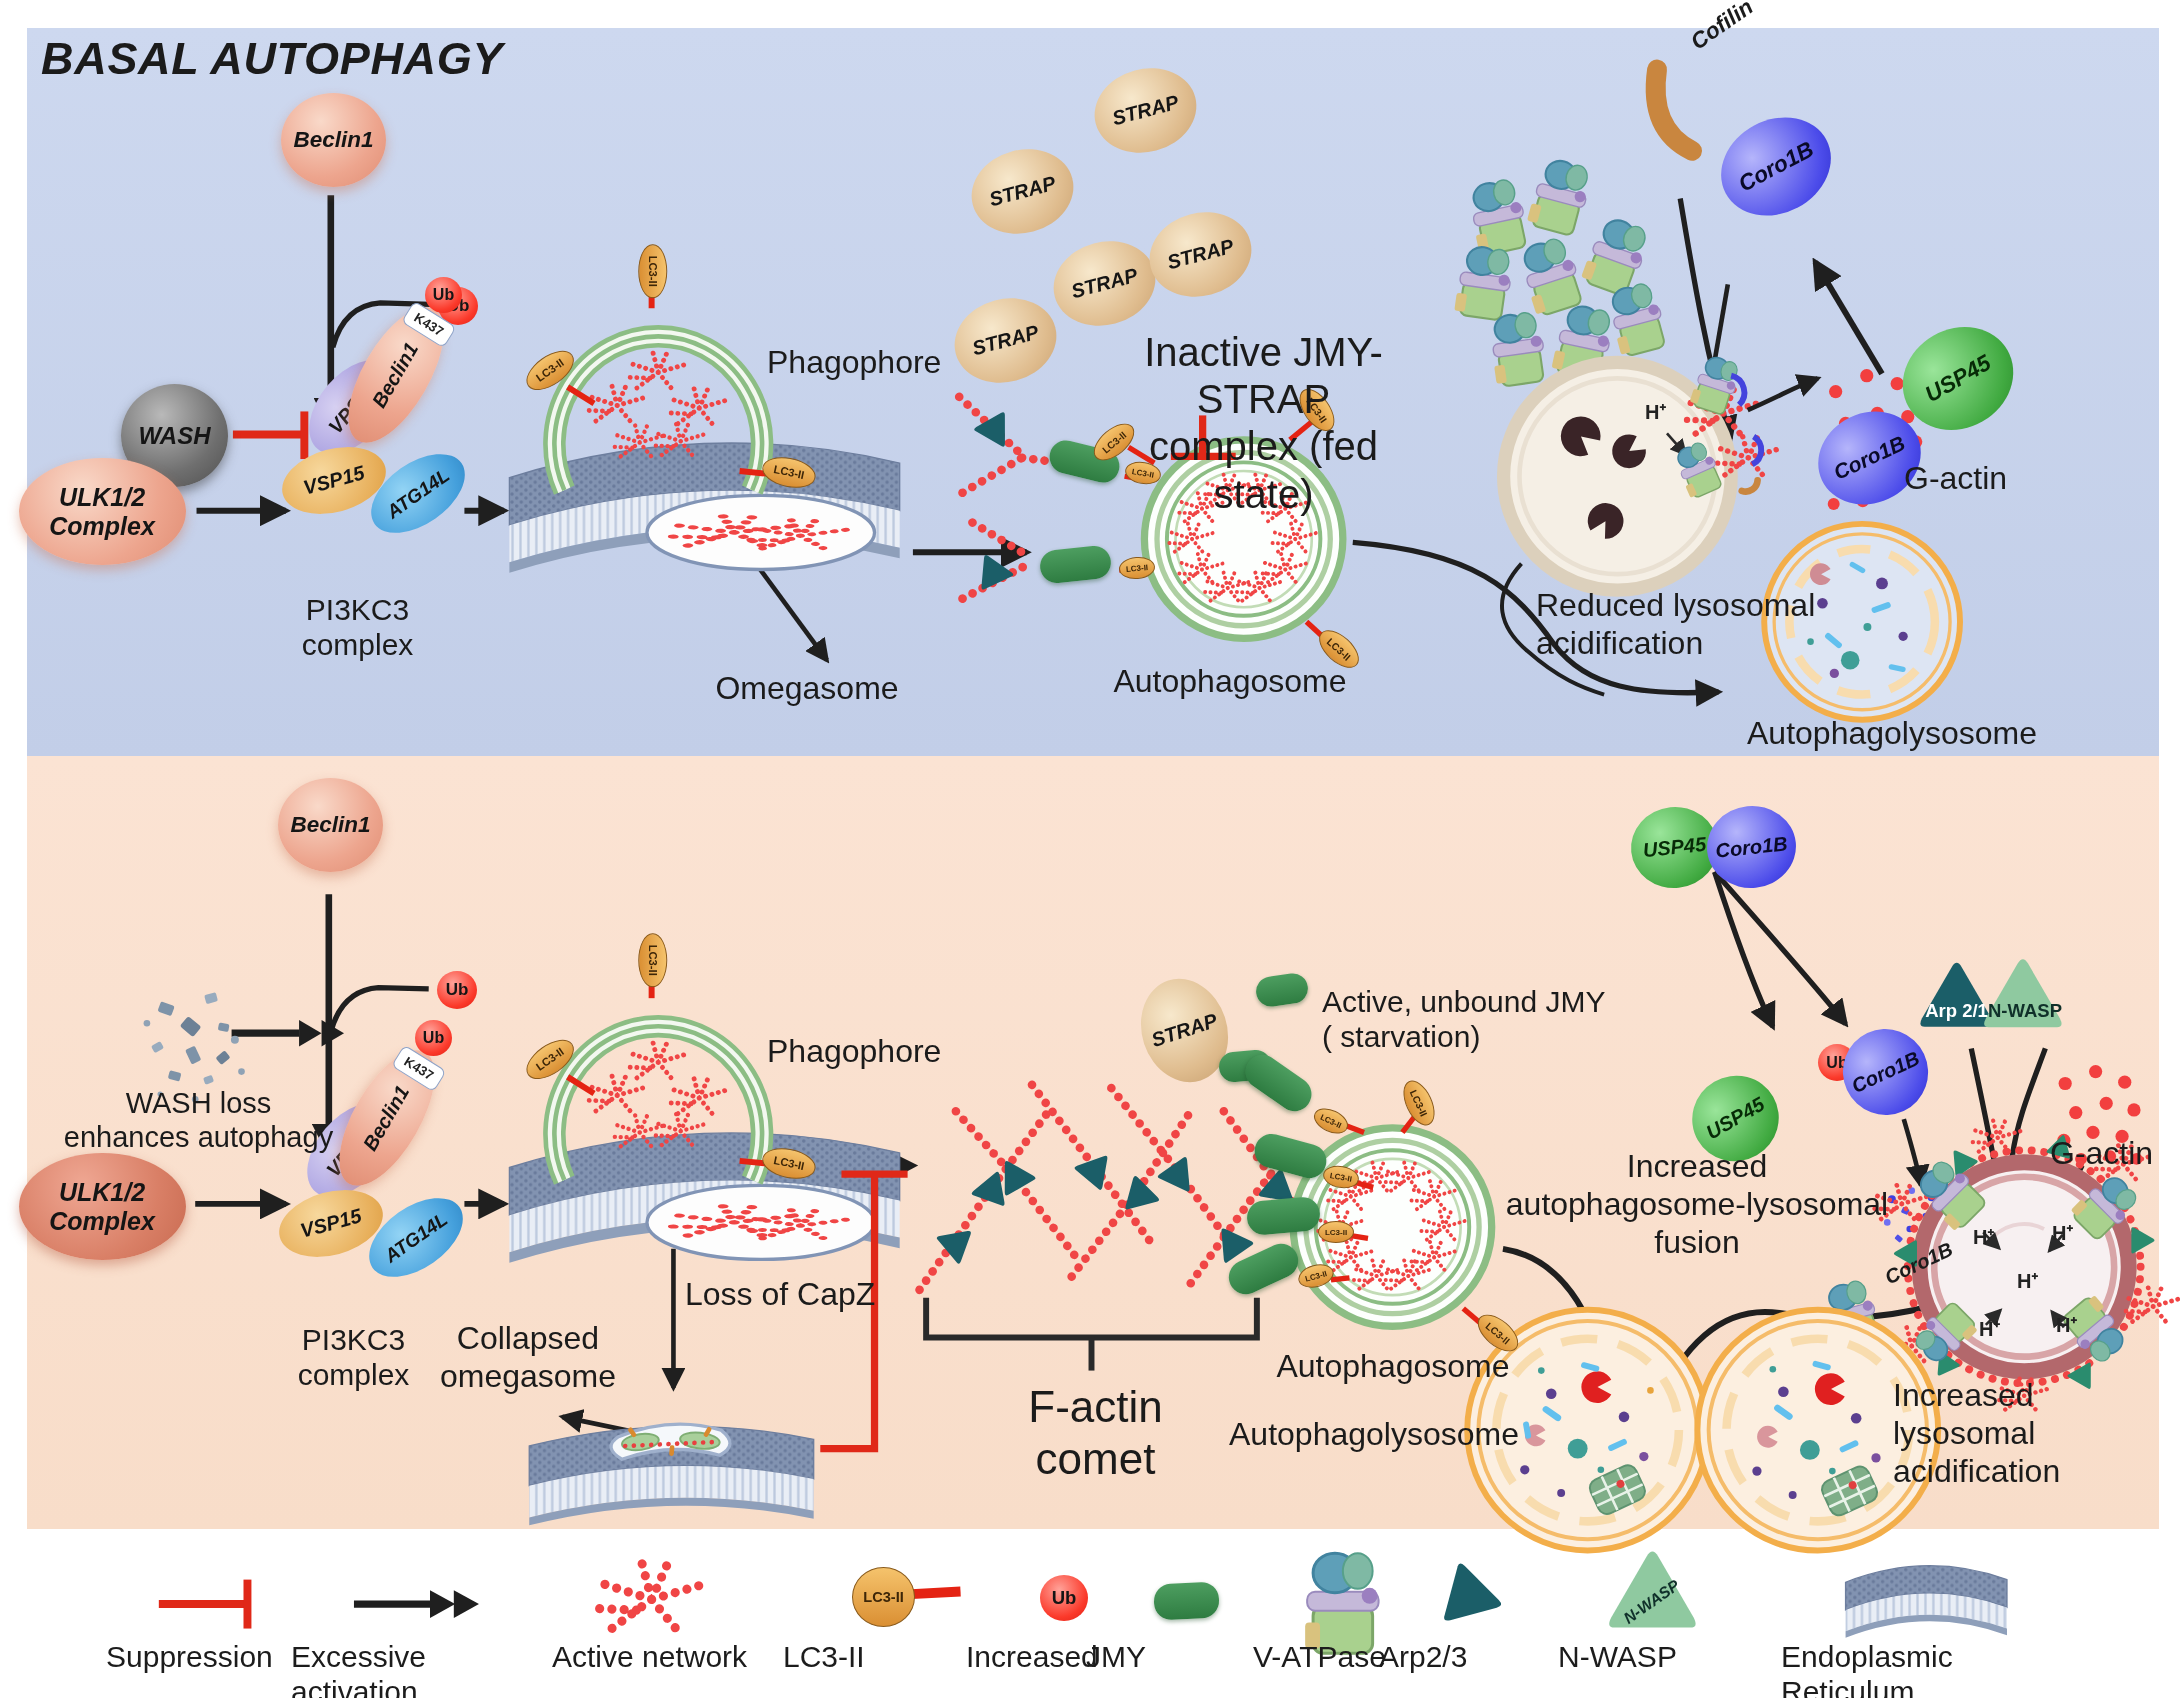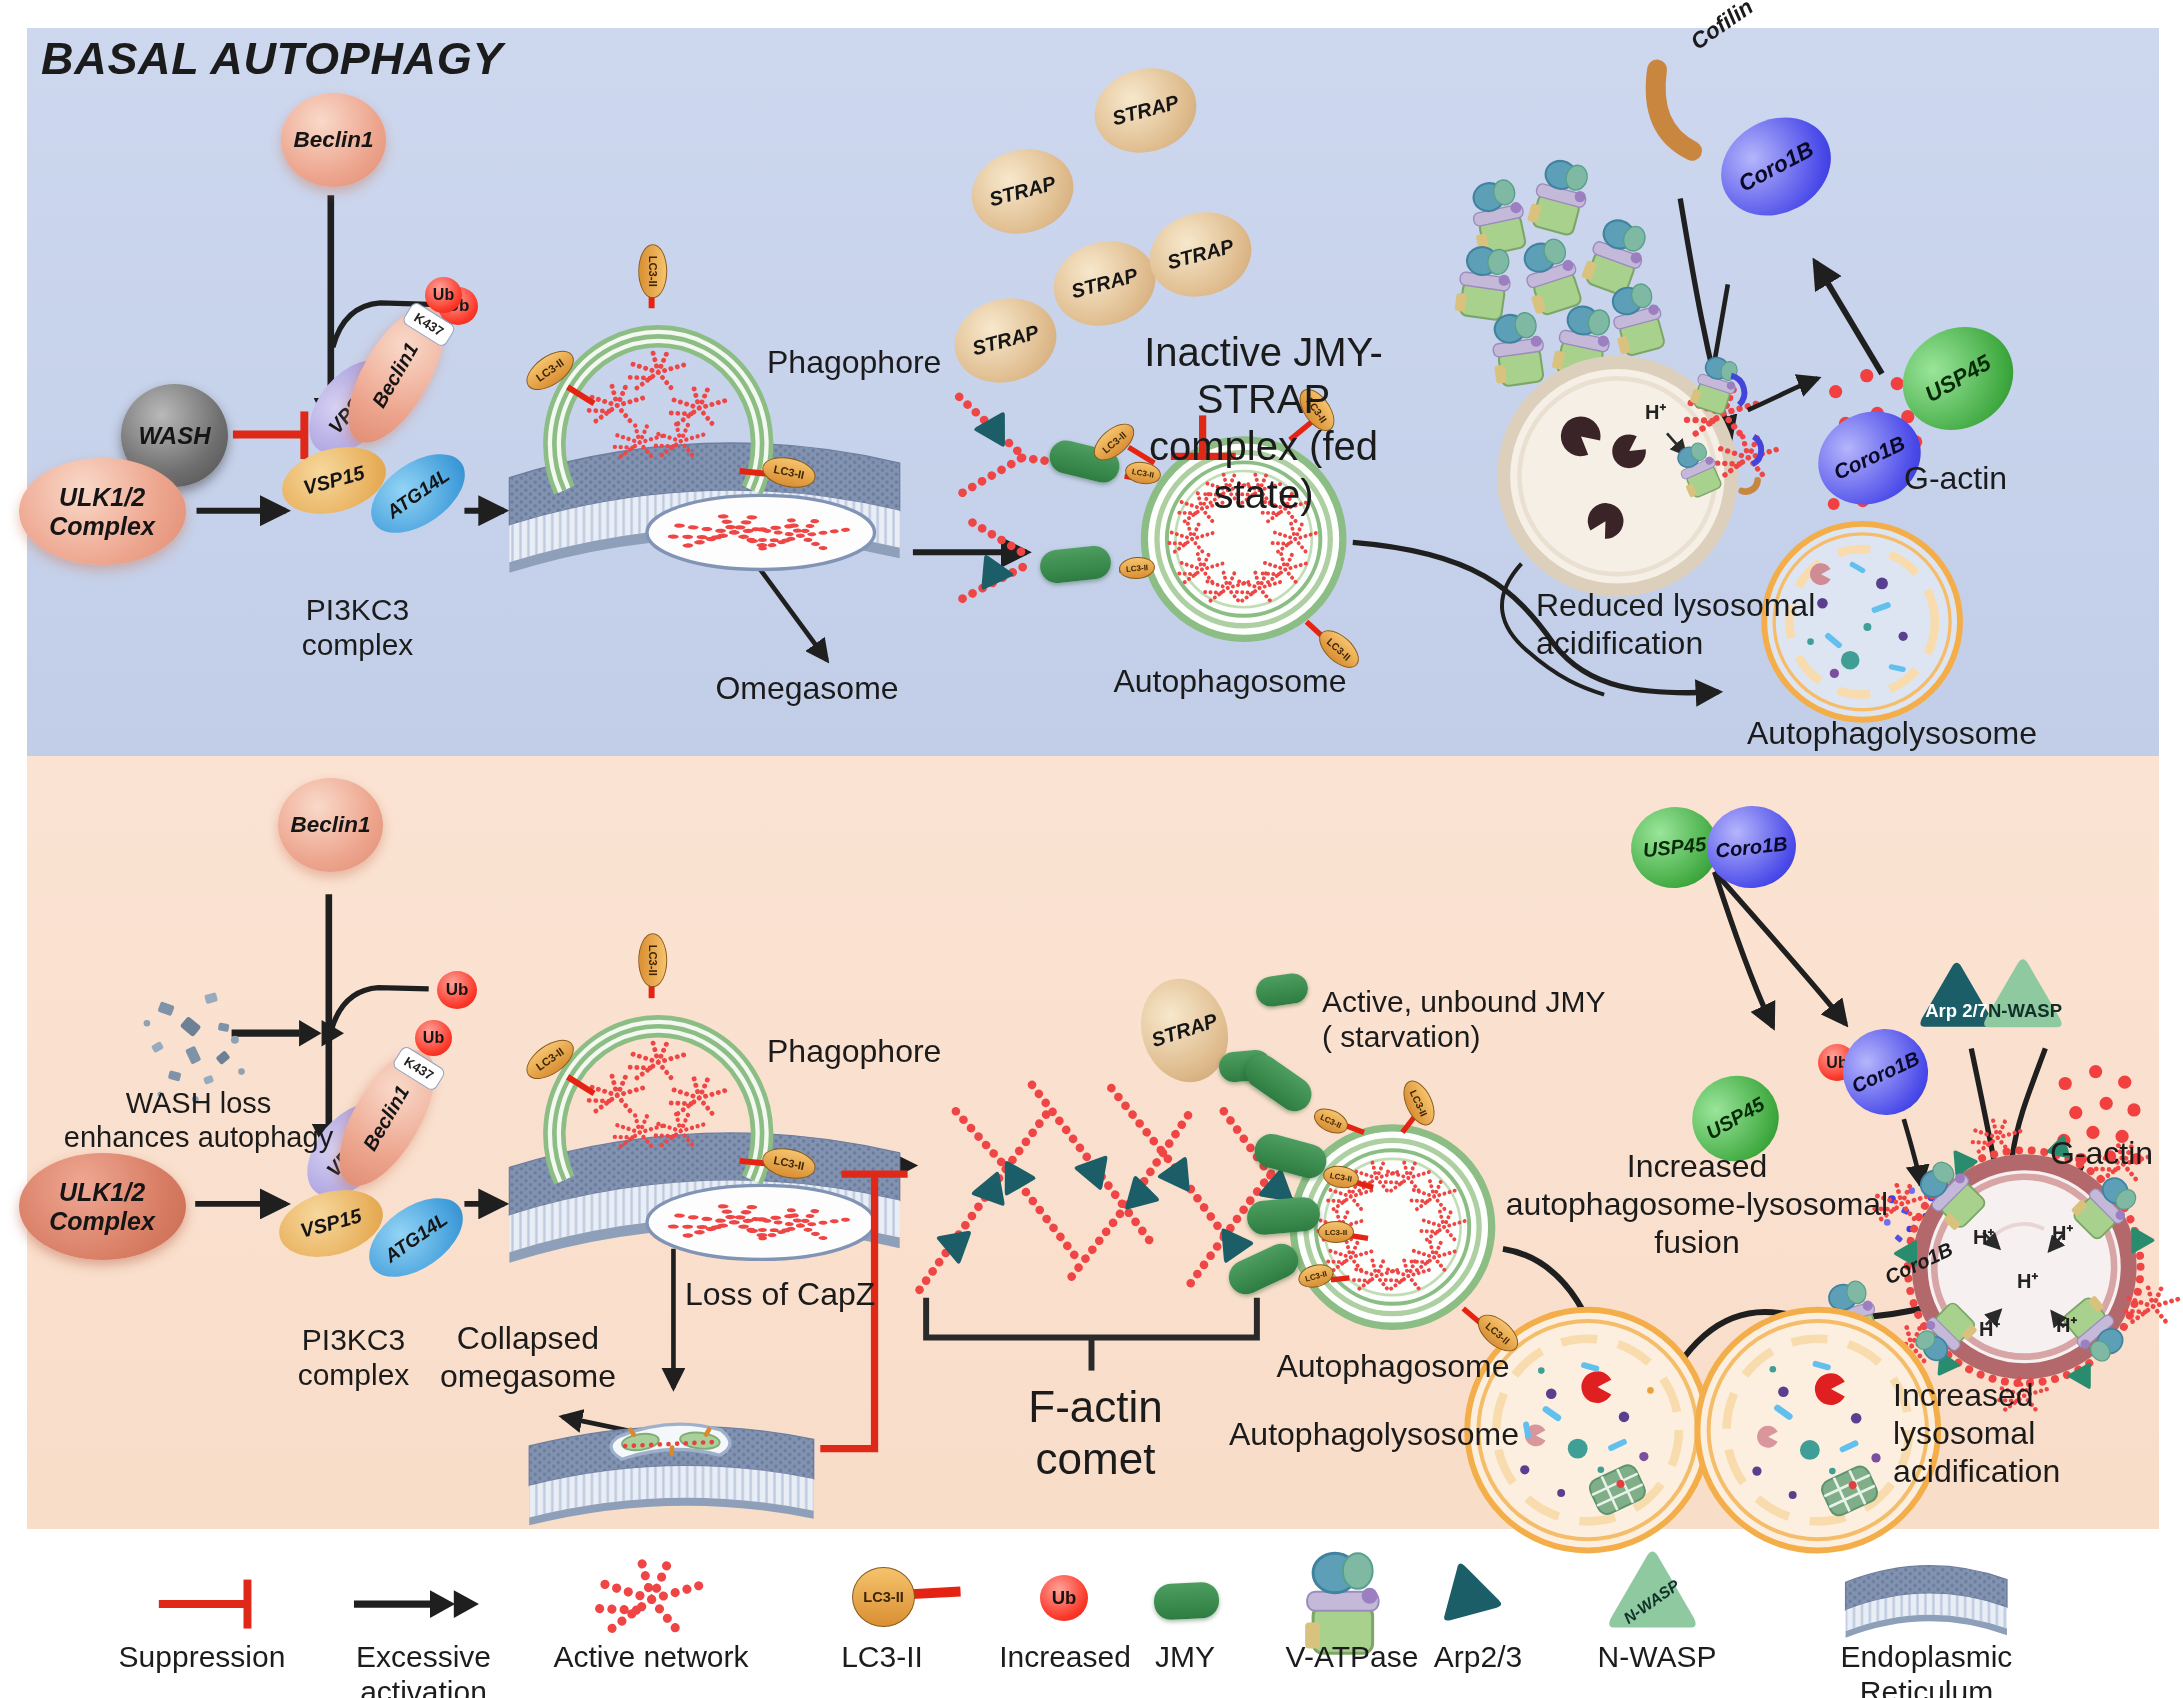--- a/index.html
+++ b/index.html
@@ -19,21 +19,21 @@
   .lav{background:radial-gradient(circle at 40% 32%,#d7d1f2,#a9a0e0 70%,#958ad3);}
   .org{background:radial-gradient(circle at 40% 32%,#f7d89d,#e8b05c 70%,#dd9d42);}
   .blu{background:radial-gradient(circle at 40% 32%,#93d4f5,#45a0dc 70%,#2f87c6);}
   .tan{background:radial-gradient(circle at 40% 32%,#f7e8cc,#dfbc8e 65%,#caa272);}
   .blue2{background:radial-gradient(circle at 35% 30%,#b5b5fb,#4c4cea 70%,#2a2ac9);}
   .green2{background:radial-gradient(circle at 35% 30%,#9ae59a,#41aa41 70%,#268426);}
   .capsule{position:absolute;z-index:2;background:linear-gradient(#4d9e60,#2e7c41);border-radius:17px;box-shadow:0 2px 4px rgba(30,80,40,.4);}
   .lc3tag{position:absolute;z-index:2;background:linear-gradient(#f5c36c,#da8f33);border:1.3px solid #8a5a1a;border-radius:50%;color:#3d2608;font-weight:bold;display:flex;align-items:center;justify-content:center;}
   .k437{position:absolute;z-index:2;background:#fff;border:1.3px solid #8ea3c8;border-radius:6.6px;color:#222;font-weight:bold;display:flex;align-items:center;justify-content:center;}
   .hp{position:absolute;z-index:3;font-weight:bold;font-size:20px;color:#222;}
-  .leglbl{font-size:30px;color:#1c1c1c;text-align:center;}
+  .leglbl{font-size:30px;color:#1c1c1c;text-align:left;}
 </style>
 </head>
 <body>
 
 <div id="canvas">
   <div id="p1" class="panel"></div>
   <div id="p2" class="panel"></div>
 
   <svg width="2183" height="1698" viewBox="0 0 3300 2567">
     <defs>
@@ -543,21 +543,21 @@
   <div class="lbl c" style="left:963px;top:1381px;width:265px;font-size:44px;">F-actin comet</div>
   <div class="lbl c" style="left:1274px;top:1348px;width:238px;font-size:32px;">Autophagosome</div>
 
   <div class="node green2" style="left:1631px;top:807px;width:87px;height:81px;font-size:20px;transform:rotate(-6deg);color:#072a07;">USP45</div>
   <div class="node blue2" style="left:1707px;top:806px;width:89px;height:82px;font-size:20px;transform:rotate(-6deg);color:#0a0a28;">Coro1B</div>
   <div class="node green2" style="left:1692px;top:1076px;width:87px;height:85px;font-size:20px;transform:rotate(-30deg);color:#072a07;">USP45</div>
   <div class="node redub" style="left:1818px;top:1044px;width:38px;height:37px;font-size:16px;">Ub</div>
   <div class="node blue2" style="left:1843px;top:1029px;width:85px;height:86px;font-size:20px;transform:rotate(-25deg);color:#0a0a28;">Coro1B</div>
   <div class="lbl" style="left:1883px;top:1252px;font-size:20px;font-weight:bold;font-style:italic;transform:rotate(-25deg);">Coro1B</div>
 
-  <div class="lbl" style="left:1917px;top:1000px;font-size:18.5px;font-weight:bold;color:#fff;width:79px;text-align:center;">Arp 2/7</div>
+  <div class="lbl" style="left:1917px;top:1000px;font-size:18.5px;font-weight:bold;color:#fff;width:79px;text-align:center;">Arp 2/1</div>
   <div class="lbl" style="left:1982px;top:1000px;font-size:18.5px;font-weight:bold;color:#10302a;width:86px;text-align:center;">N-WASP</div>
   <div class="lbl" style="left:2050px;top:1135px;font-size:32px;">G-actin</div>
   <div class="lbl c" style="left:1502px;top:1148px;width:390px;font-size:32px;">Increased
 autophagosome-lysosomal
 fusion</div>
   <div class="lbl c" style="left:1229px;top:1416px;width:271px;font-size:32px;">Autophagolysosome</div>
   <div class="lbl" style="left:1893px;top:1377px;font-size:32px;">Increased
 lysosomal
 acidification</div>
   <div class="hp" style="left:1973px;top:1223px;">H⁺</div>

